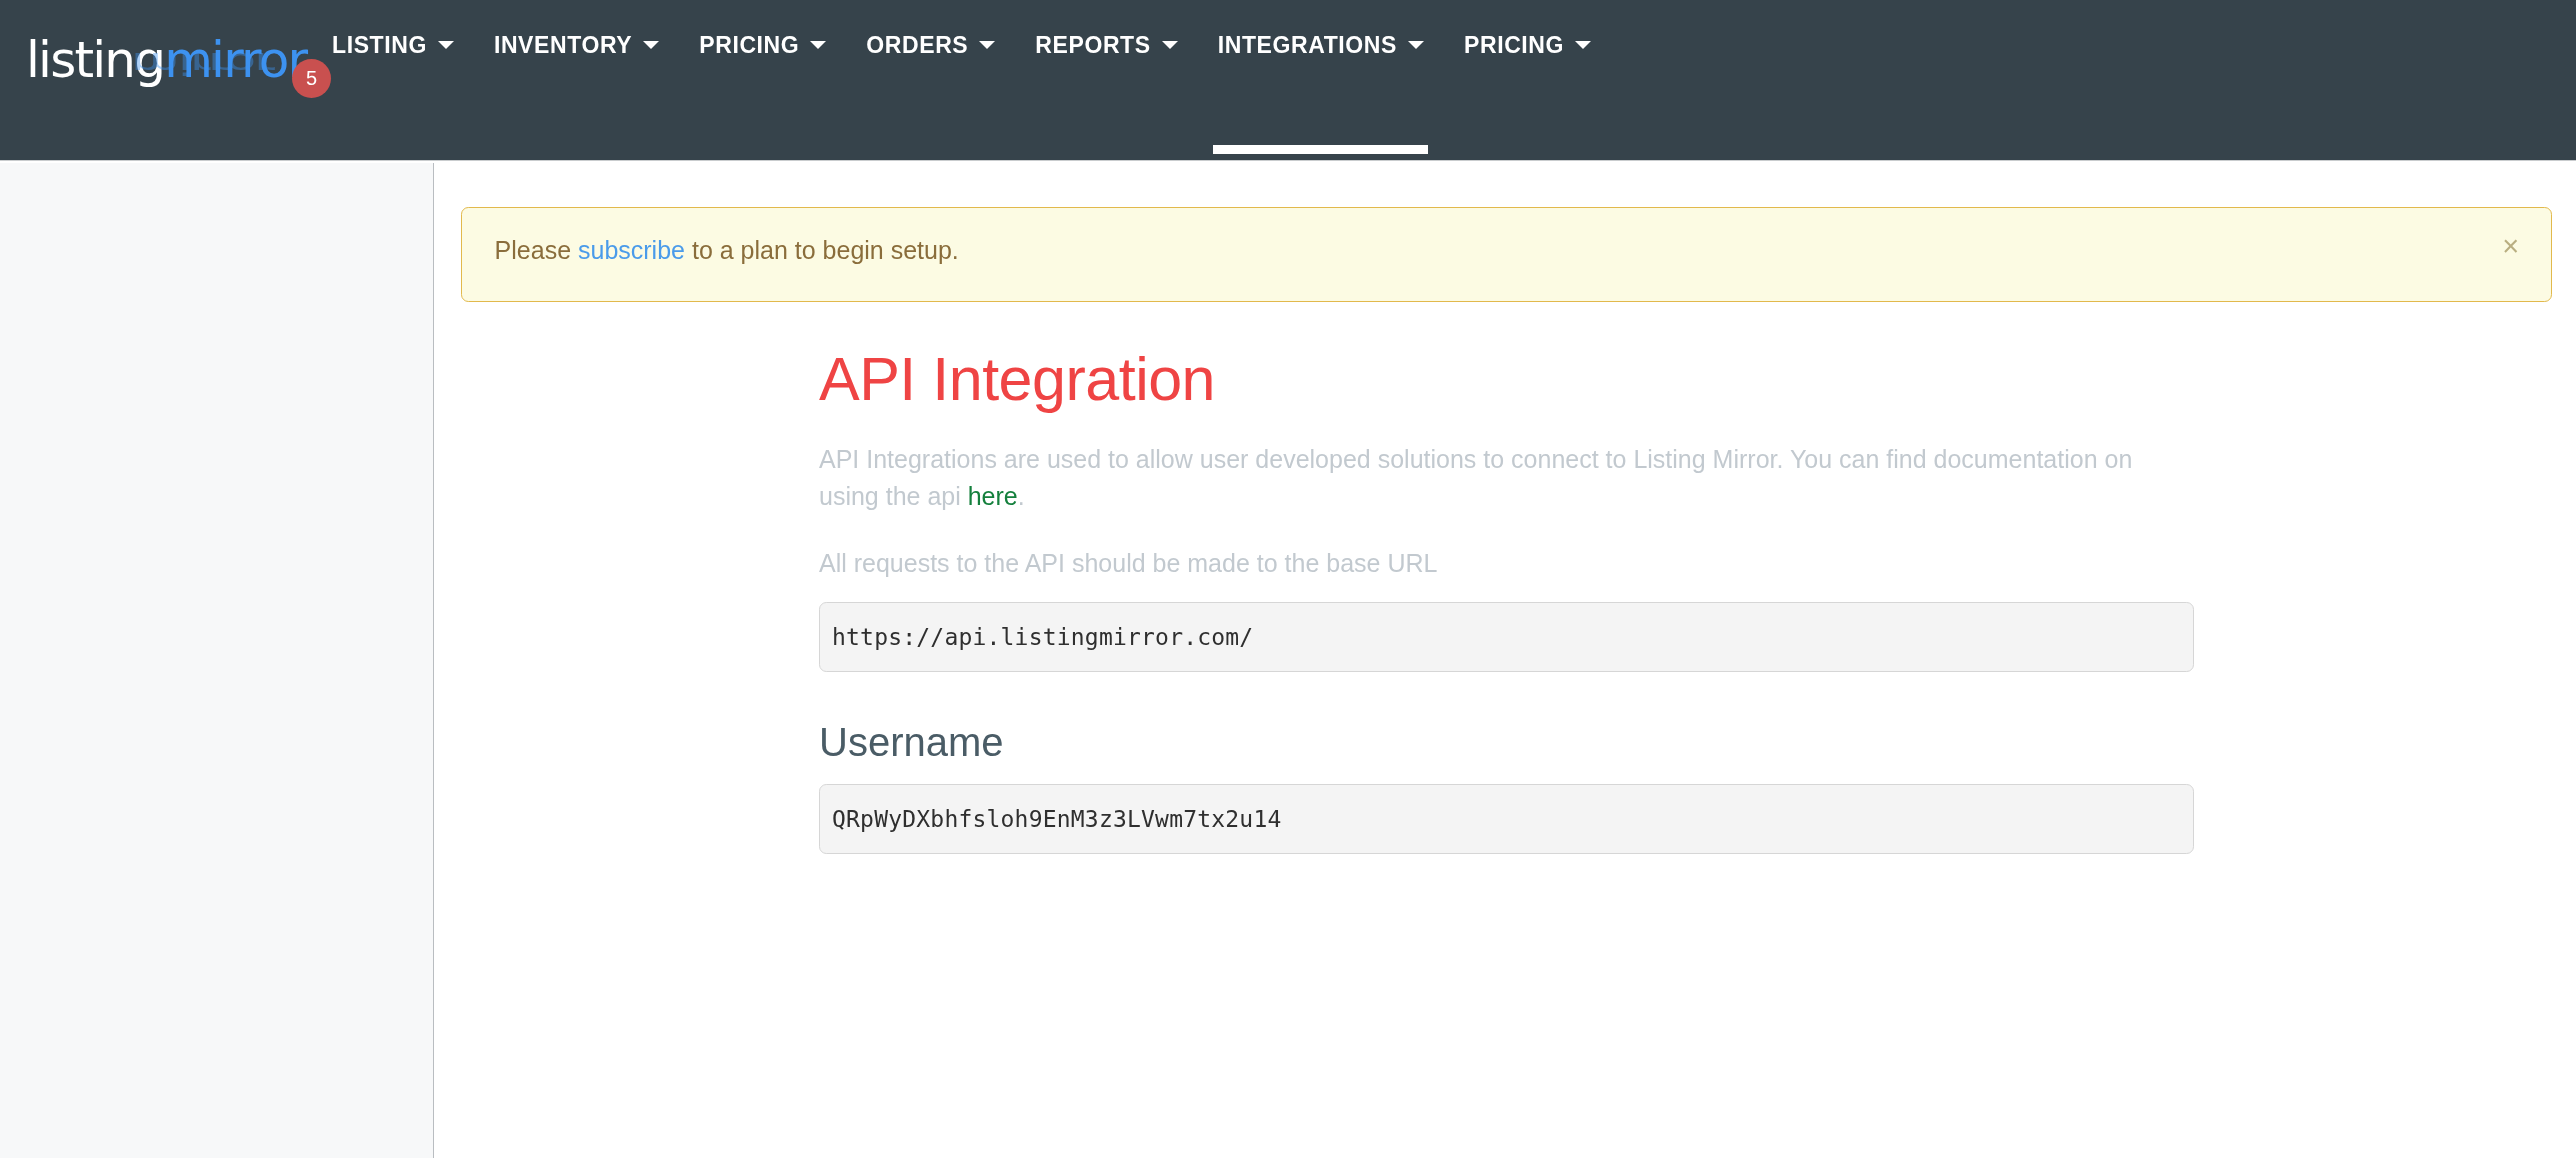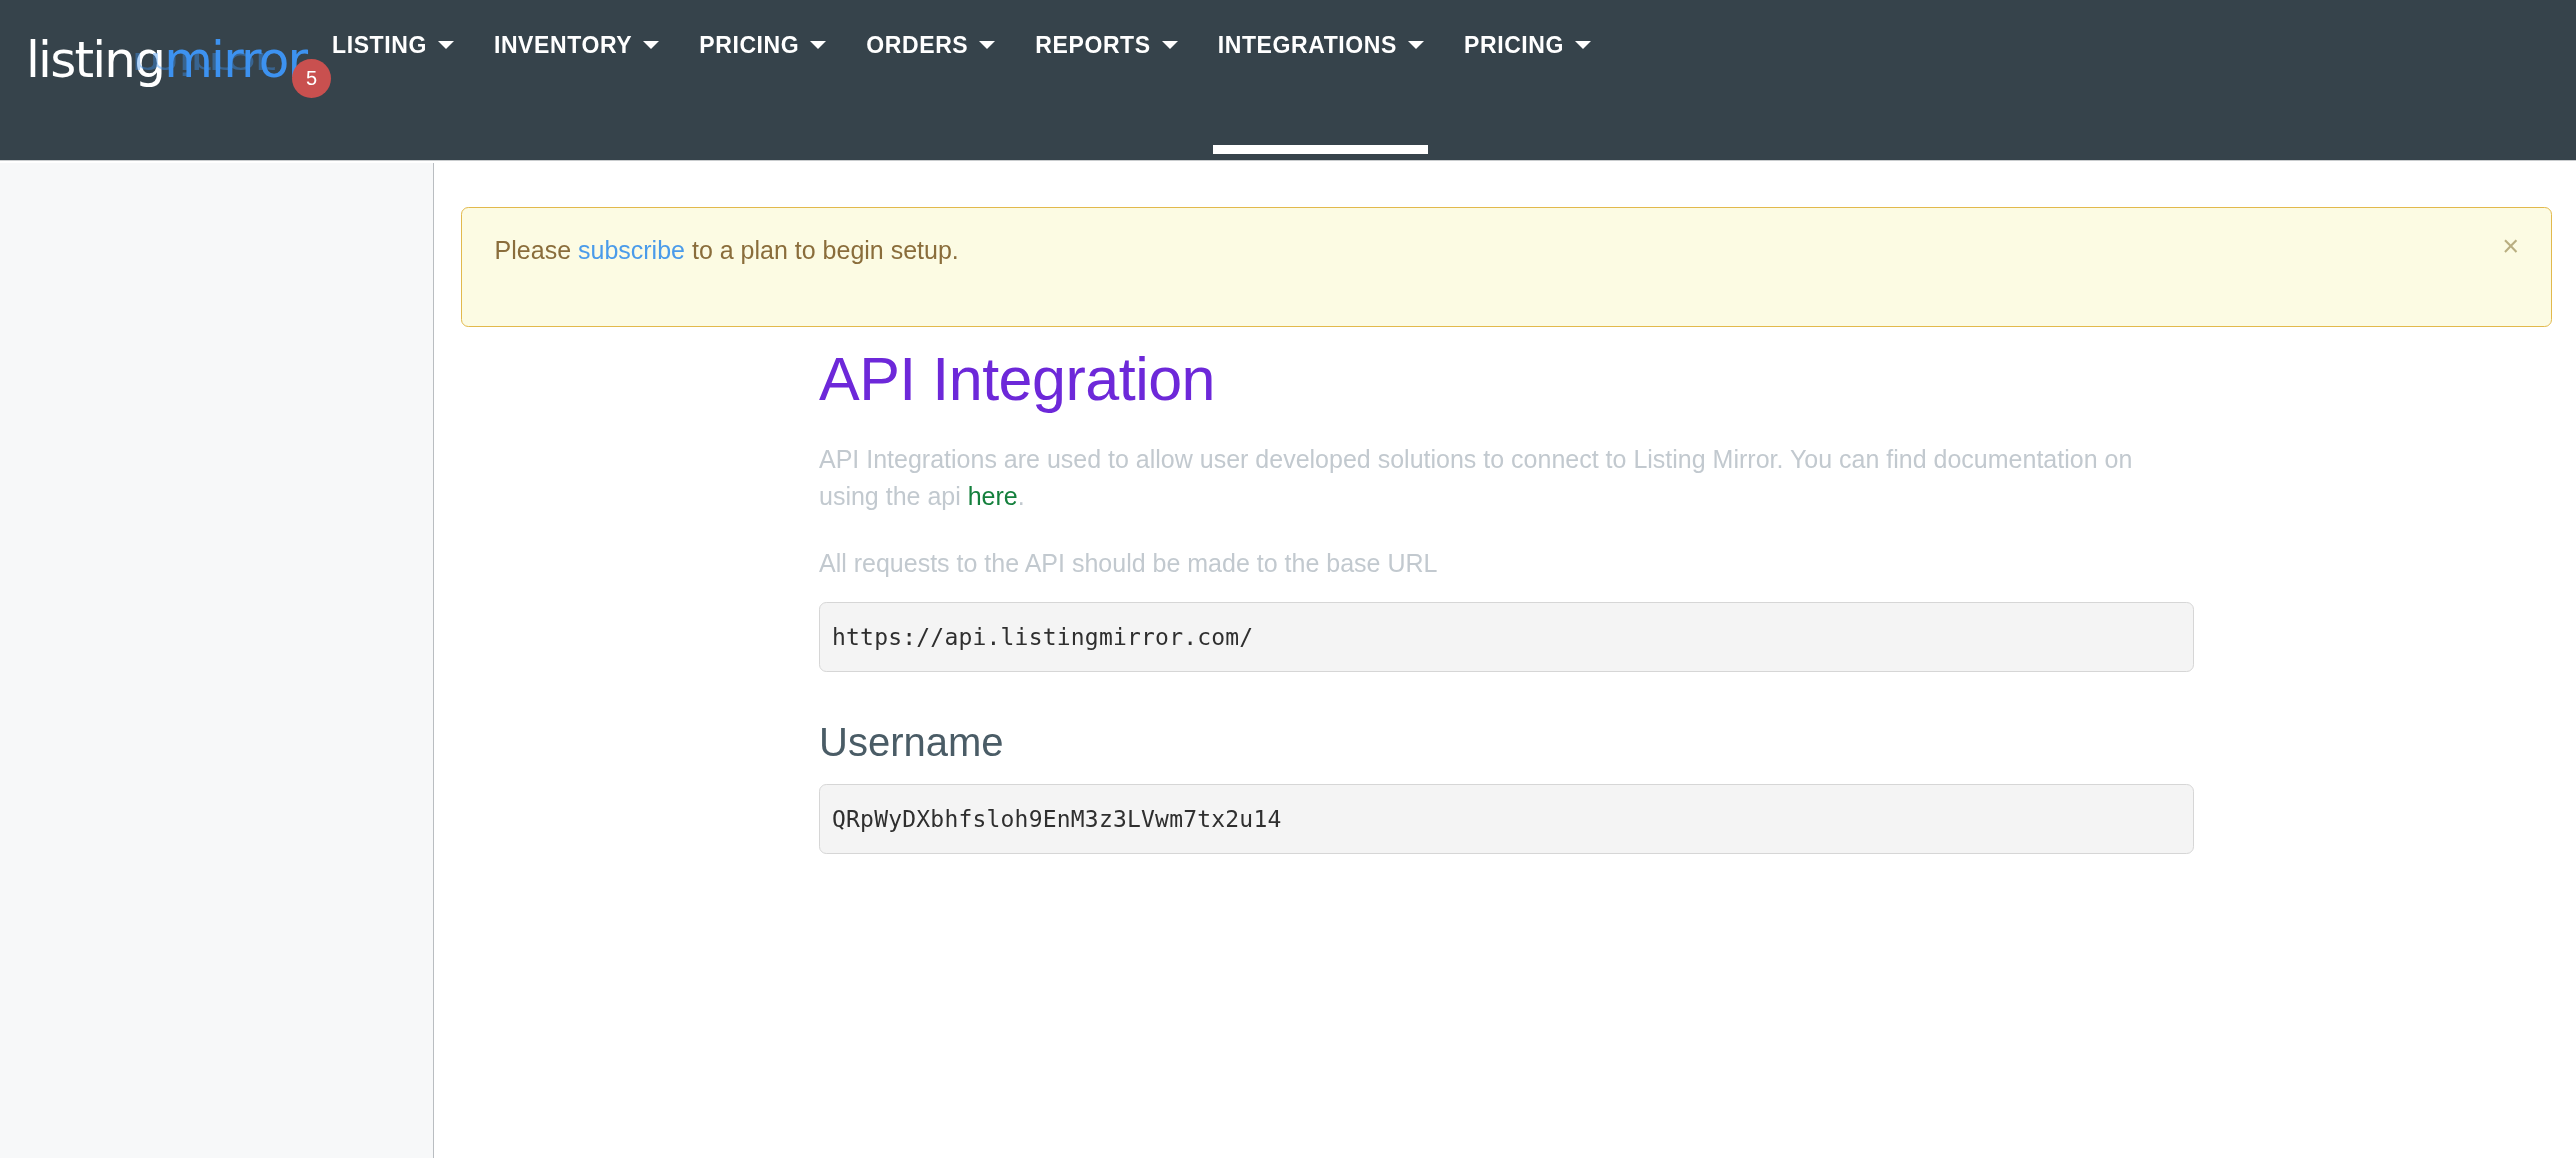--- a/index.html
+++ b/index.html
@@ -158,21 +158,21 @@
     position: relative;
     overflow: hidden;
   }
 
   
   #alert {
     position: absolute;
     left: 26.6px;
     top: 44px;
     width: 2091px;
-    height: 120px;
+    height: 95px;
     background: #fcfbe3;
     border: 1.8px solid #e2b94c;
     border-radius: 7.3px;
   }
   #alert-text {
     position: absolute;
     left: 33px;
     top: 27.5px;
     font-size: 25px;
     color: #8a6d3b;
@@ -201,21 +201,21 @@
   #main-panel {
     position: absolute;
     left: 385px;
     top: 183px;
     width: 1375px;
   }
   #page-title {
     margin: 0;
     font-size: 61px;
     font-weight: 400;
-    color: #6d28d9;
+    color: #ef4444;
     line-height: 1.1;
     letter-spacing: -0.5px;
     font-family: "Liberation Sans", sans-serif;
   }
   .lead-text {
     margin: 27.5px 0 0 0;
     font-size: 25px;
     line-height: 1.5;
     color: #c2c9cf;
     font-weight: 400;

